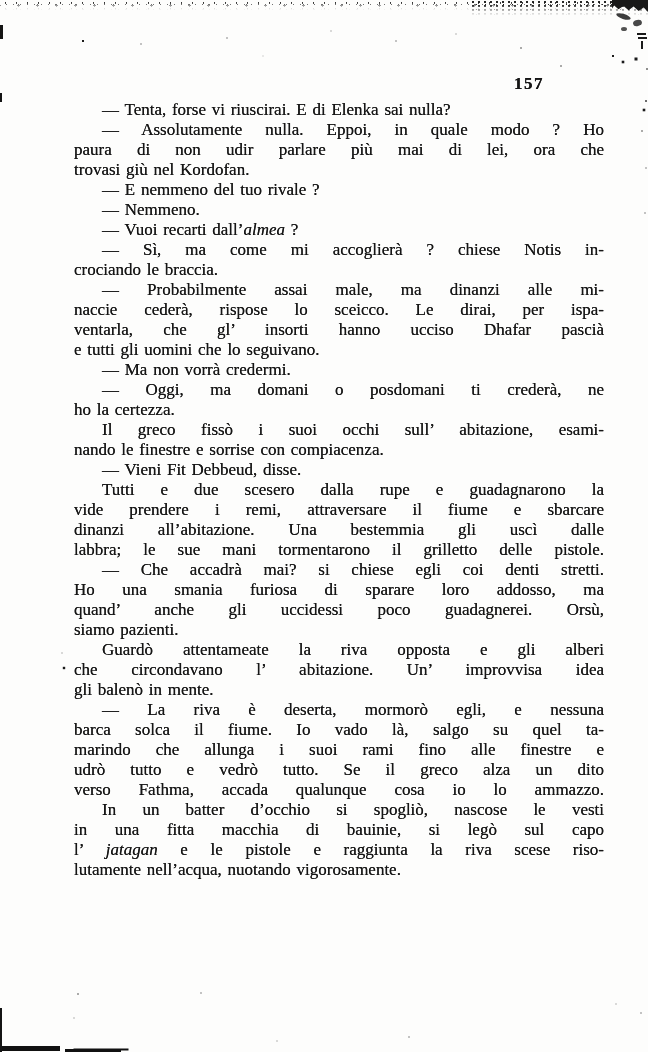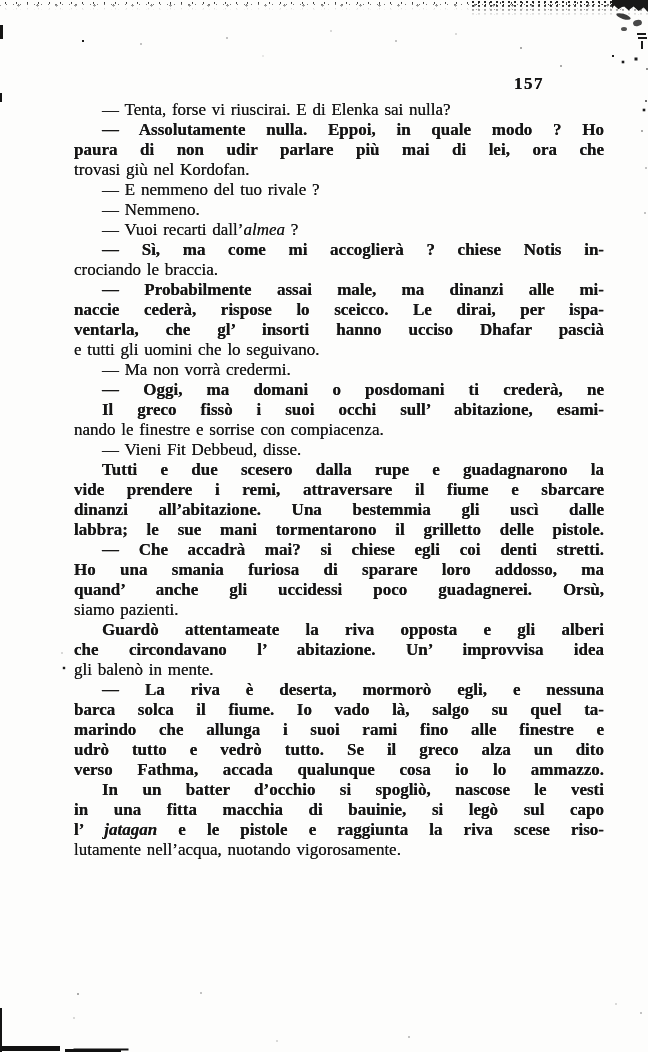--- a/index.html
+++ b/index.html
@@ -16,21 +16,21 @@
     text-shadow:0 0 .5px rgba(10,10,10,.9);
   }
   .text-block{
     position:absolute;left:58px;top:100px;width:530px;
     font-size:17px;line-height:20px;
     word-spacing:1.5px;
     text-shadow:0 0 .55px rgba(10,10,10,.85);
     margin-left:16px;
   }
   .line{height:20px;overflow:hidden;white-space:normal;}
-  .line.fill{text-align:justify;text-align-last:justify;font-weight:bold;}
+  .line.fill{text-align:justify;text-align-last:justify;}
   .line.first{text-indent:28px;}
   .it{font-style:italic;}
 
   
   .noise-top{
     position:absolute;left:0;top:0;width:648px;height:10px;opacity:.85;
     background-image:
       radial-gradient(circle,#151515 .9px,transparent 1.1px),
       radial-gradient(circle,#151515 .6px,transparent .9px),
       radial-gradient(circle,#151515 1.1px,transparent 1.3px);
@@ -115,20 +115,21 @@
         <div class="line fill first"><span>— Probabilmente assai male, ma dinanzi alle mi-</span></div>
         <div class="line fill"><span>naccie cederà, rispose lo sceicco. Le dirai, per ispa-</span></div>
         <div class="line fill"><span>ventarla, che gl’ insorti hanno ucciso Dhafar pascià</span></div>
         <div class="line"><span>e tutti gli uomini che lo seguivano.</span></div>
       </div>
       <div class="paragraph">
         <div class="line first"><span>— Ma non vorrà credermi.</span></div>
       </div>
       <div class="paragraph">
         <div class="line fill first"><span>— Oggi, ma domani o posdomani ti crederà, ne</span></div>
+        <div class="line"><span>ho la certezza.</span></div>
       </div>
       <div class="paragraph">
         <div class="line fill first"><span>Il greco fissò i suoi occhi sull’ abitazione, esami-</span></div>
         <div class="line"><span>nando le finestre e sorrise con compiacenza.</span></div>
       </div>
       <div class="paragraph">
         <div class="line first"><span>— Vieni Fit Debbeud, disse.</span></div>
       </div>
       <div class="paragraph">
         <div class="line fill first"><span>Tutti e due scesero dalla rupe e guadagnarono la</span></div>

